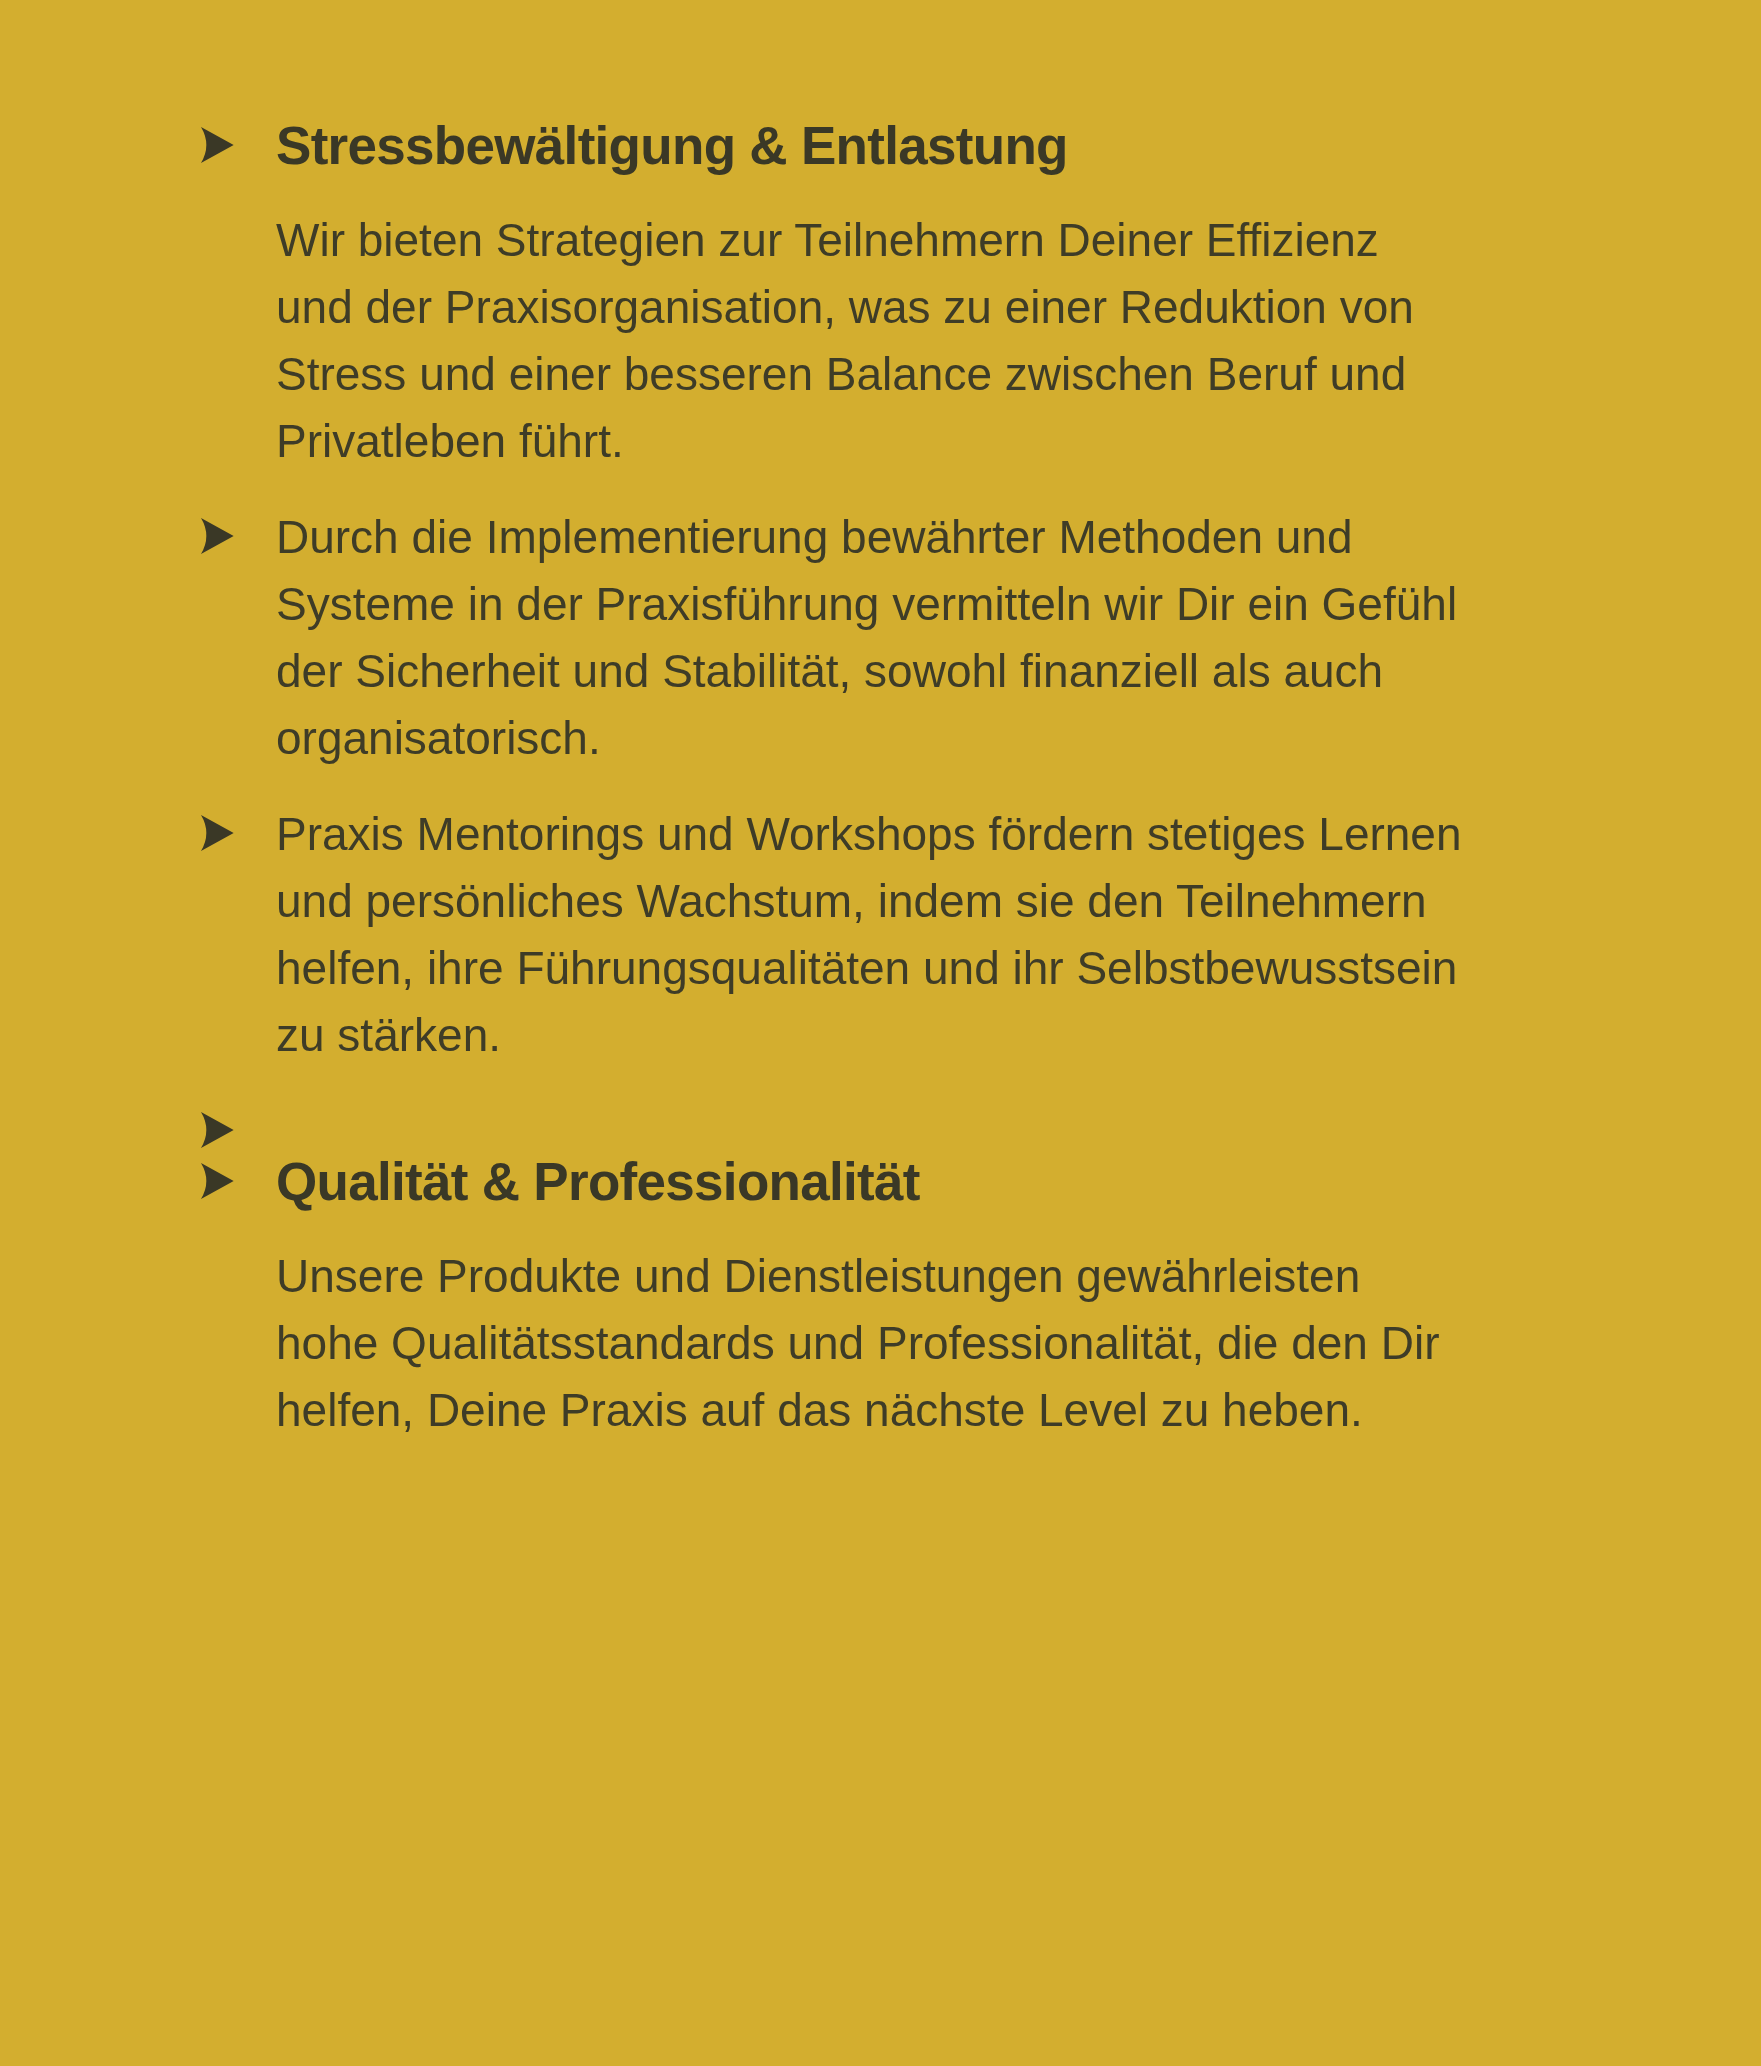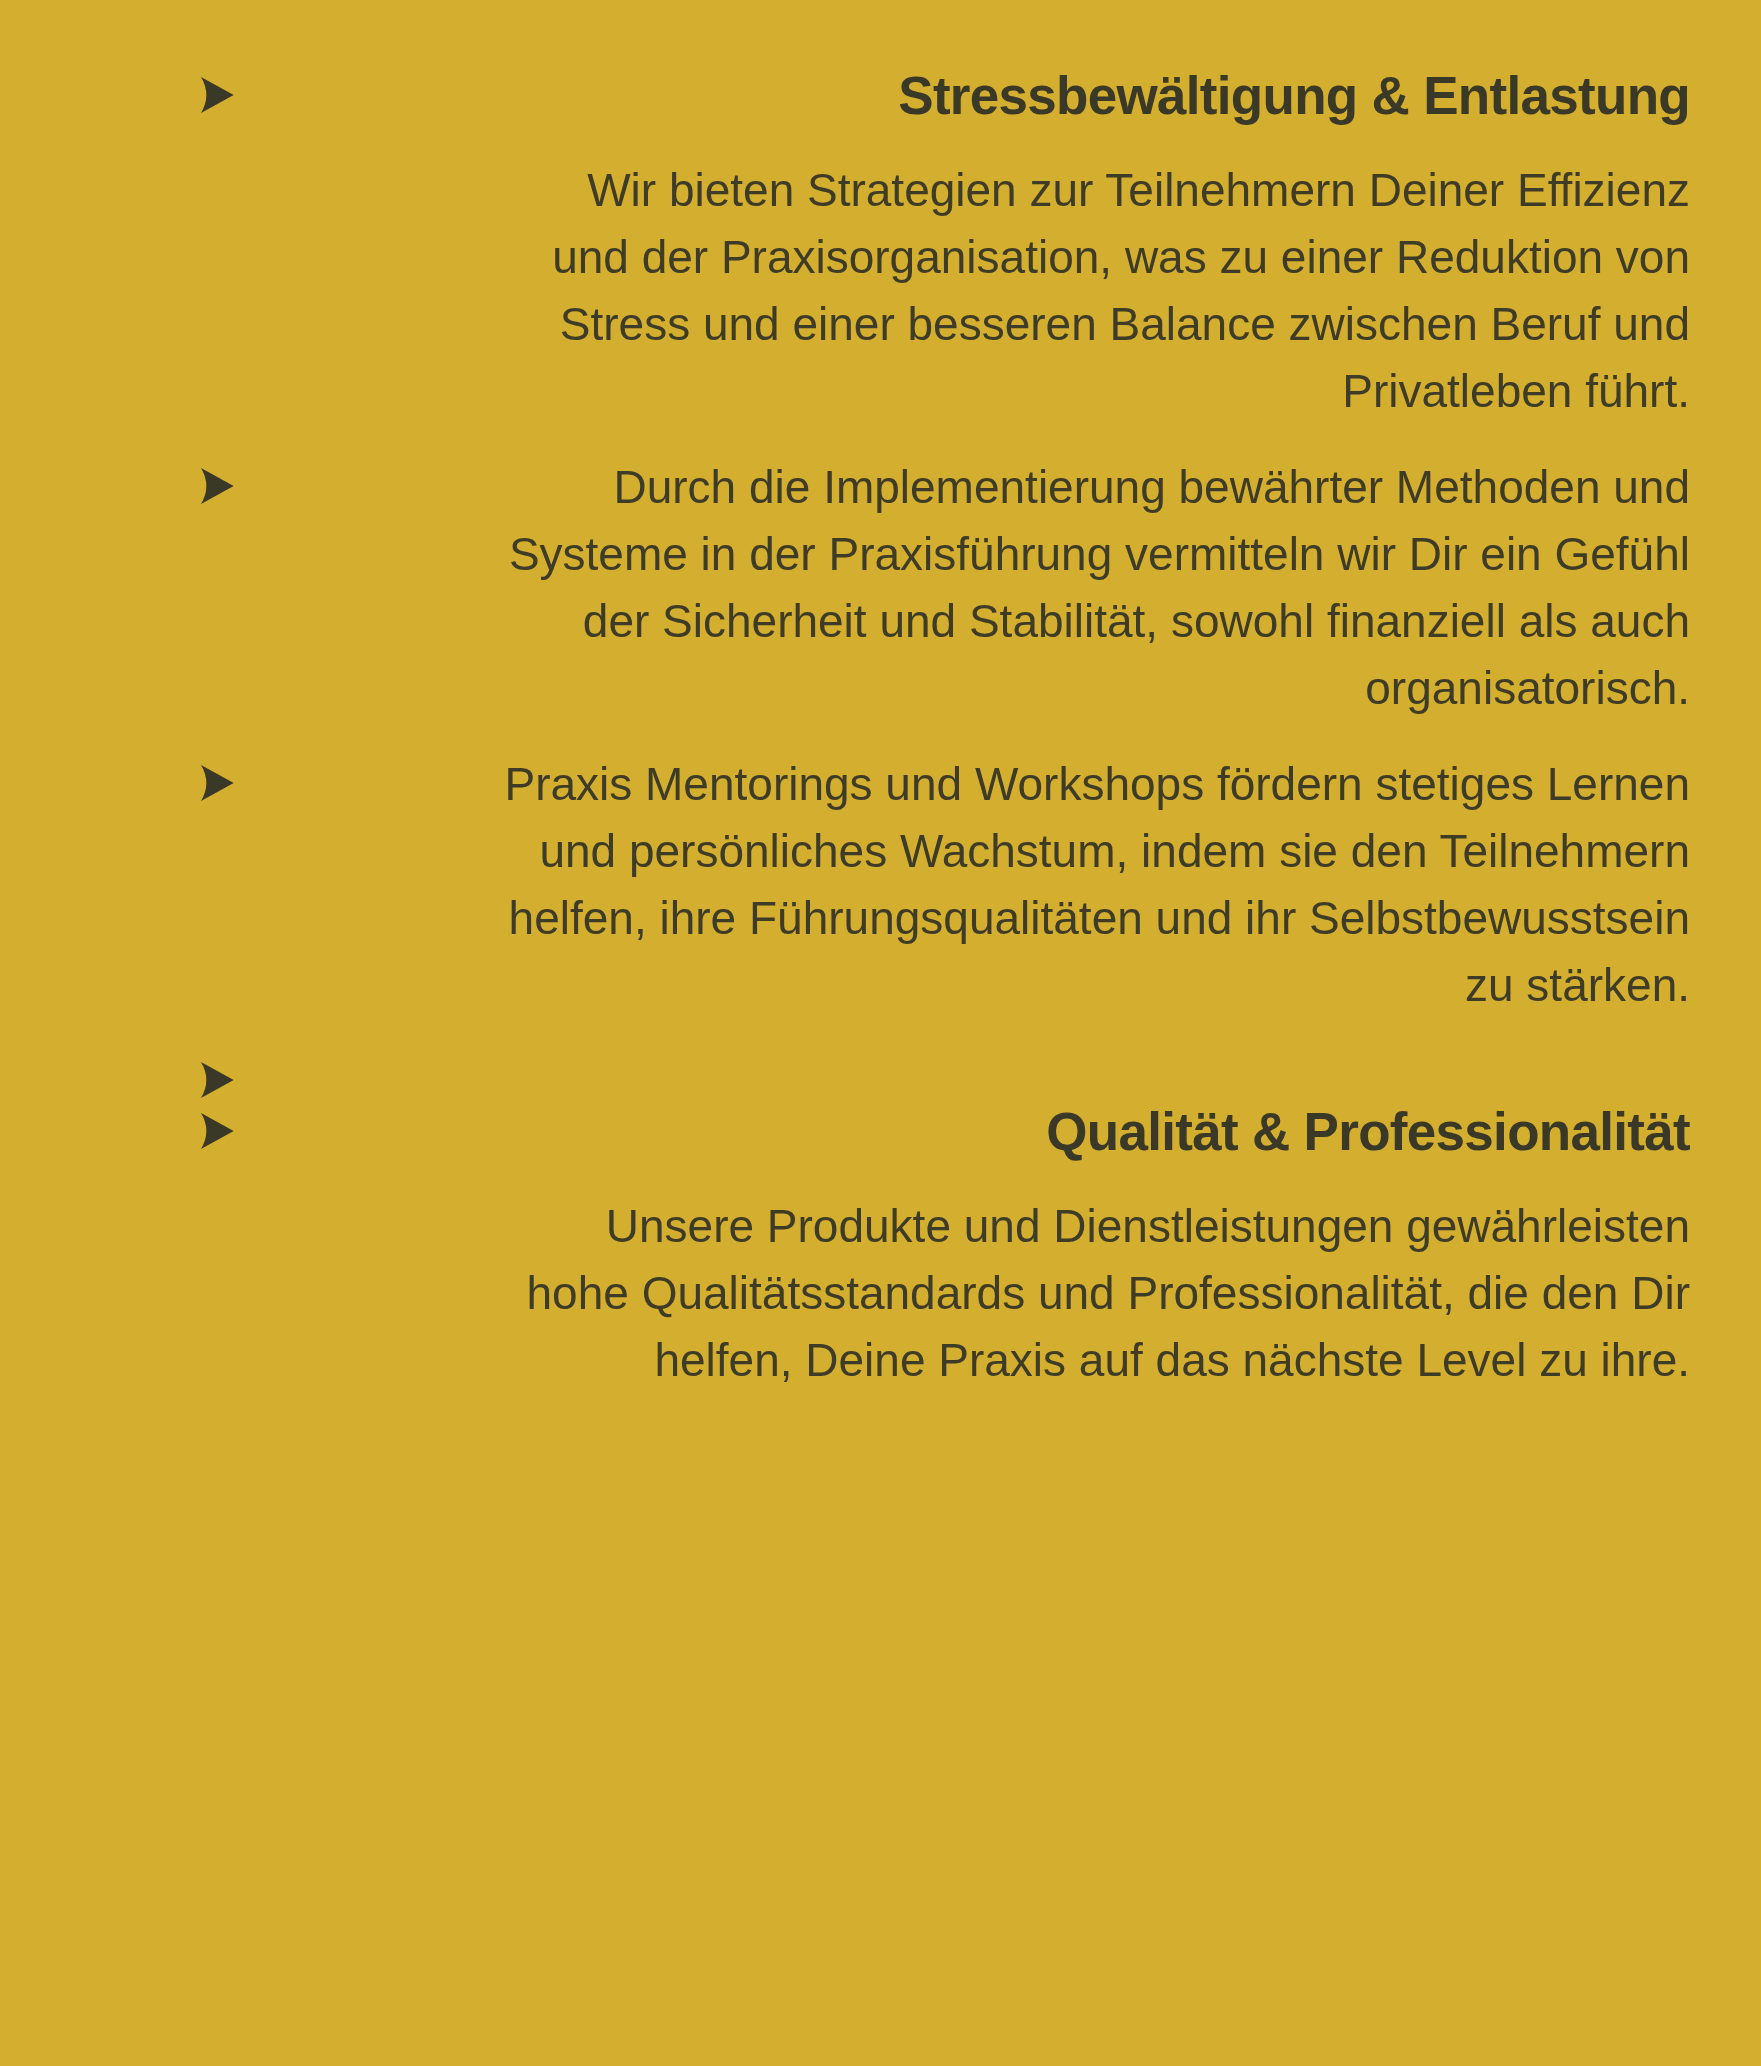--- a/index.html
+++ b/index.html
@@ -9,22 +9,21 @@
   body {
     width: 1762px;
     height: 2066px;
     background: #d3ae2f;
     font-family: "Liberation Sans", sans-serif;
     color: #3e3c27;
     overflow: hidden;
   }
   .benefits-list {
     box-sizing: border-box;
-    padding: 63px 72px 0 199px;
-    text-align: right;
+    padding: 113px 72px 0 199px;
   }
   .benefit-item {
     display: grid;
     grid-template-columns: 77px 1fr;
   }
   .benefit-title {
     grid-column: 2;
     margin: 0 0 29px 0;
     font-size: 53px;
     font-weight: bold;
@@ -103,17 +102,17 @@
 
   <section class="benefit-item">
     <span class="arrow-cell">
       <svg viewBox="0 0 54 54" aria-hidden="true">
           <path d="M3 0 L52 27 L3 54 Q19 27 3 0 Z" fill="#3a3826"></path>
         </svg>
     </span>
     <h2 class="benefit-title">Qualität &amp; Professionalität</h2>
     <p class="benefit-text">Unsere Produkte und Dienstleistungen gewährleisten
 hohe Qualitätsstandards und Professionalität, die den Dir
-helfen, Deine Praxis auf das nächste Level zu ihre.</p>
+helfen, Deine Praxis auf das nächste Level zu heben.</p>
   </section>
 
 </main>
 
 
 </body></html>

